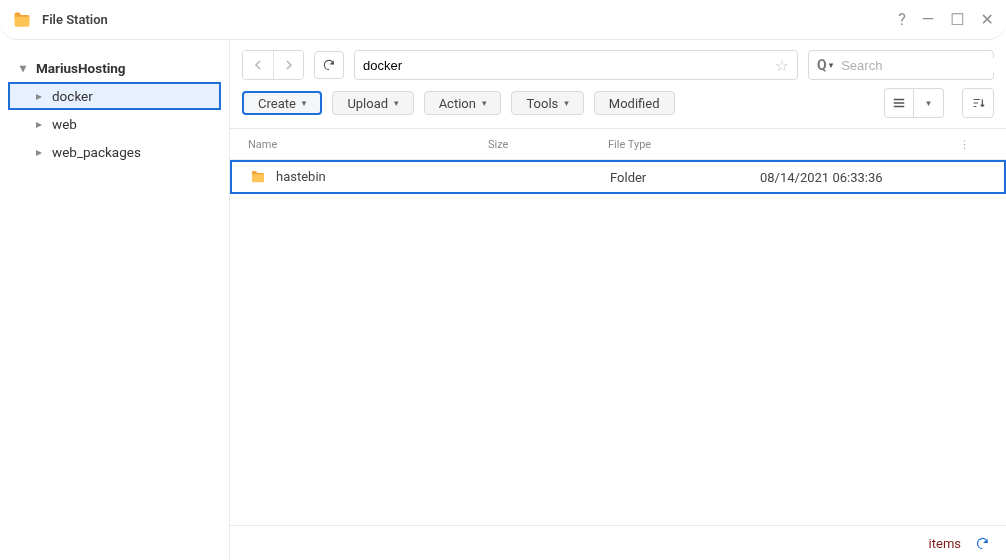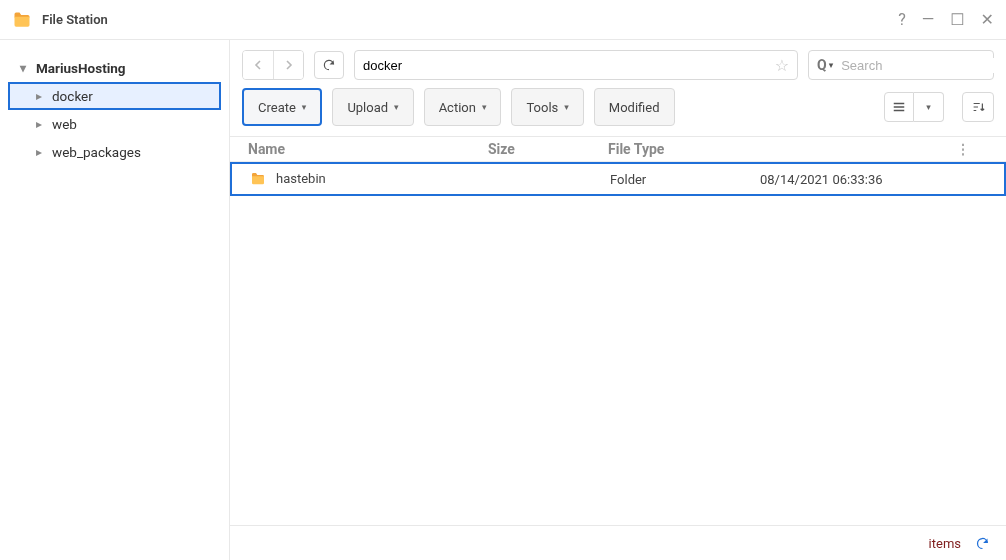--- a/index.html
+++ b/index.html
@@ -11,21 +11,21 @@
       width: 1006px;
       height: 560px;
       overflow: hidden;
     }
 
     .window { display: flex; flex-direction: column; height: 100%; }
 
     
     .titlebar {
       display: flex; align-items: center; height: 40px;
-      padding: 0 12px; border-bottom: 1px solid #e8e8e8;
+      padding: 0 12px; border-bottom: 1px solid #e8e8e8; border-radius: 18px;
     }
     .titlebar .app-icon { width: 20px; height: 20px; margin-right: 10px; display:flex; align-items:center; justify-content:center; }
     .titlebar .title { font-weight: 600; color: #444; flex: 1; }
     .titlebar .win-icons { display: flex; gap: 16px; color: #777; }
     .titlebar .win-icons span { cursor: pointer; font-size: 16px; color:#8d8d8d; }
     .titlebar .win-icons .close { font-weight: 300; }
 
     
     .body-split { display: flex; flex: 1; min-height: 0; }
 
@@ -78,21 +78,21 @@
       display: flex; align-items: center; padding: 0 8px; color: #777;
     }
     .search-box .sicon { font-size: 14px; margin-right: 2px; font-weight:700; }
     .search-box .caret { font-size: 9px; margin-right: 8px; color:#555; }
     .search-box input { flex:1; border:none; outline:none; font-size:13px; color:#333; }
     .search-box input::placeholder { color:#b0b0b0; }
 
     
     .row2 { padding: 8px 12px 10px; display: flex; align-items: center; gap: 10px; }
     .btn {
-      height: 38px; padding: 0 14px; border: 1px solid #d9d9d9; border-radius: 4px;
+      height: 24px; padding: 0 14px; border: 1px solid #d9d9d9; border-radius: 4px;
       background: #f5f5f5; color: #444; display: flex; align-items: center; gap: 6px;
       cursor: pointer; font-size: 13px;
     }
     .btn .caret { font-size: 9px; color:#666; }
     .btn.selected-btn { border: 2px solid #1f6fd8; background: #f5f6f8; }
     .spacer { flex:1; }
     .view-group { display:flex; }
     .view-btn {
       width: 30px; height: 30px; border: 1px solid #d9d9d9; display:flex; align-items:center; justify-content:center;
       background:#fff; cursor:pointer; color:#555;
@@ -103,23 +103,22 @@
 
     
     .grid { flex:1; display:flex; flex-direction:column; min-height:0; }
     .grid-header, .grid-row {
       display: grid;
       grid-template-columns: 240px 120px 150px 1fr 24px;
       align-items: center;
       padding: 0 12px 0 12px;
     }
     .grid-header {
-      height: 26px; color: #8a8a8a; border-top: 1px solid #e8e8e8; border-bottom: 1px solid #eee;
-      font-size:14px;
-      font-weight:bold;
+      height: 32px; color: #8a8a8a; border-top: 1px solid #e8e8e8; border-bottom: 1px solid #eee;
+      font-size:11px;
     }
     .grid-header .hcell { padding: 0 6px; }
     .grid-header .hmore { text-align:right; color:#aaa; cursor:pointer; }
     .grid-body { flex:1; overflow:auto; border-bottom:1px solid #e8e8e8; }
     .grid-row {
       height: 34px; border: 2px solid transparent; cursor:pointer;
     }
     .grid-row.selected { border: 2px solid #1f6fd8; }
     .cell { padding: 0 6px; color:#444; }
     .name-cell { display:flex; align-items:flex-start; gap:10px; }

